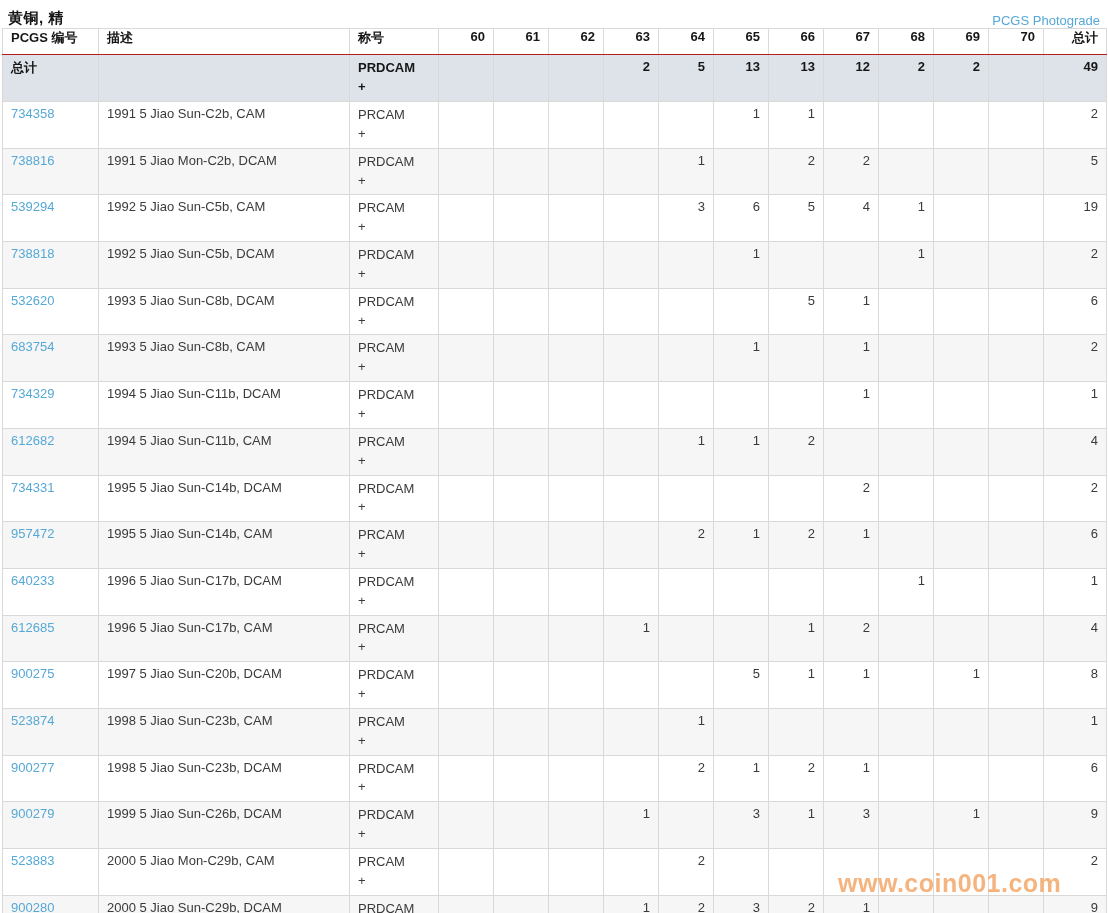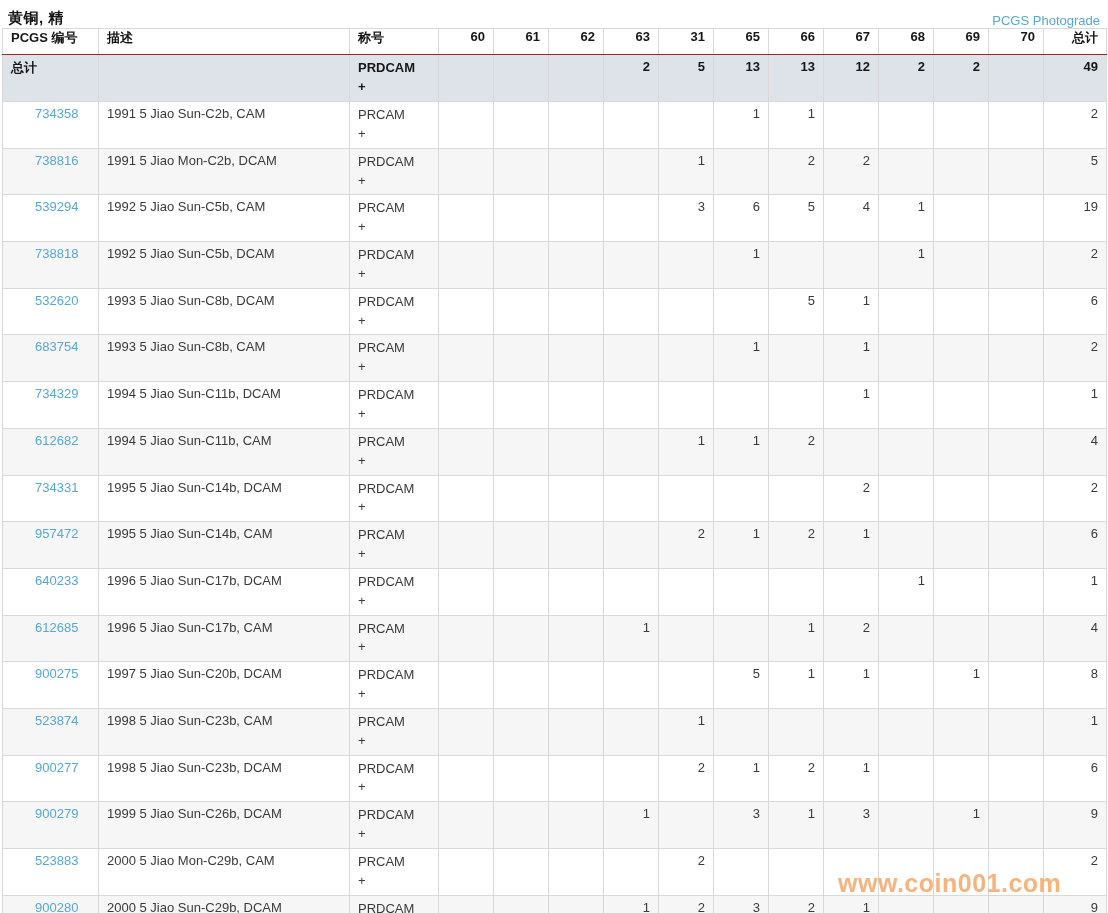--- a/index.html
+++ b/index.html
@@ -67,21 +67,20 @@
     background: var(--total-bg);
     font-weight: bold;
   }
   .pop-table tr.total-row td { height: 47px; color: #161616; }
   .pop-table tbody td { height: 45px; }
   .pop-table tbody tr.alt { background: var(--alt-bg); }
   a.pcgs-link {
     color: var(--link);
     text-decoration: none;
     cursor: pointer;
-    margin-left: 24px;
   }
   td.designation { white-space: pre-line; line-height: 1.45; }
   .watermark {
     position: absolute;
     top: 869px;
     left: 838px;
     font-size: 25px;
     font-weight: bold;
     color: var(--watermark);
     letter-spacing: 0.5px;
@@ -118,21 +117,21 @@
     </colgroup>
   <thead>
     <tr id="header-row">
         <th>PCGS 编号</th>
         <th>描述</th>
         <th>称号</th>
         <th class="num">60</th>
         <th class="num">61</th>
         <th class="num">62</th>
         <th class="num">63</th>
-        <th class="num">31</th>
+        <th class="num">64</th>
         <th class="num">65</th>
         <th class="num">66</th>
         <th class="num">67</th>
         <th class="num">68</th>
         <th class="num">69</th>
         <th class="num">70</th>
         <th class="num">总计</th>
       </tr>
   </thead>
   <tbody id="table-body">

